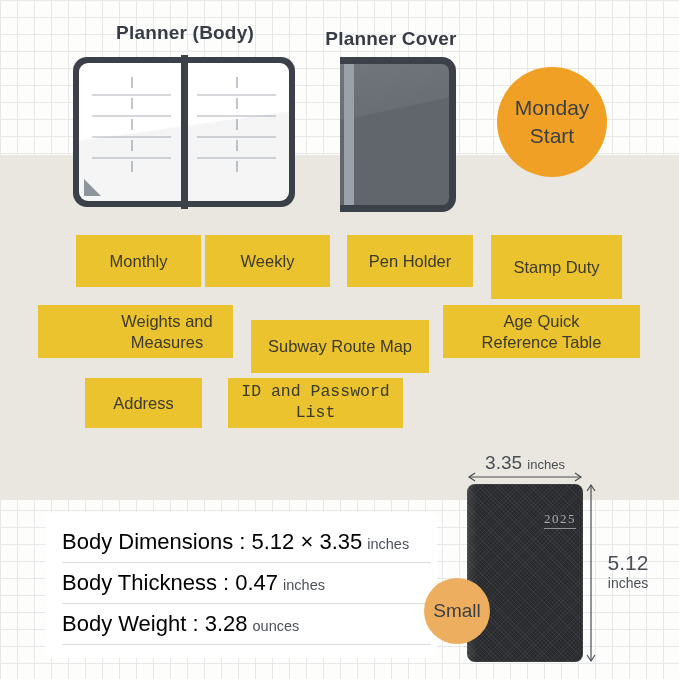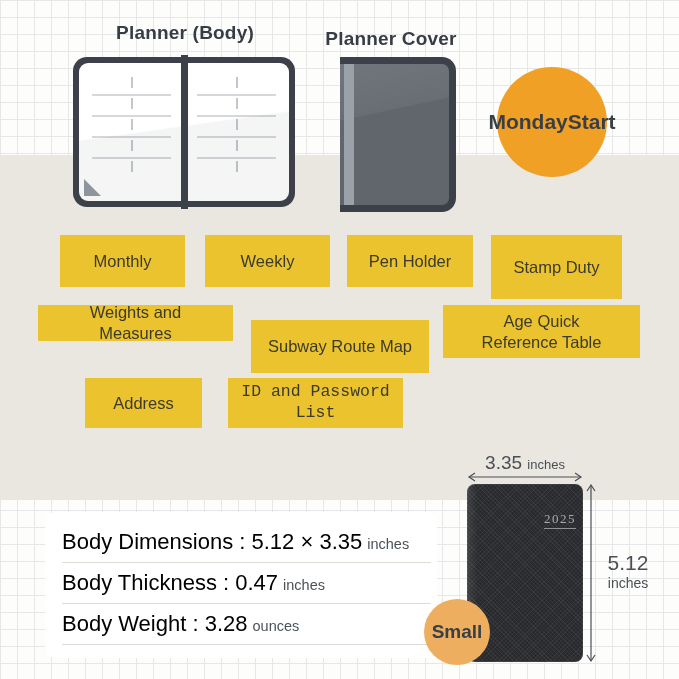--- a/index.html
+++ b/index.html
@@ -72,43 +72,43 @@
     background-image:linear-gradient(168deg,rgba(255,255,255,0.10) 0%,rgba(255,255,255,0.05) 34%,rgba(255,255,255,0) 35%);
   }
   .pc-spine-strip{
     position:absolute;left:4px;top:7px;bottom:7px;width:10px;
     background:#9AA1A9;
   }
 
   
   .circle{
     position:absolute;border-radius:50%;
-    display:flex;flex-direction:row;align-items:center;justify-content:center;
-    color:#3A3F45;text-align:center;font-weight:bold;
+    display:flex;flex-direction:column;align-items:center;justify-content:center;
+    color:#3A3F45;text-align:center;
   }
   .monday{
     left:497px;top:67px;width:110px;height:110px;background:#F0A125;
     font-size:21px;line-height:1.35;
   }
   .small-badge{
-    left:424px;top:599px;width:66px;height:66px;background:#EDAE5F;
+    left:424px;top:578px;width:66px;height:66px;background:#EDAE5F;
     font-size:19px;z-index:5;
   }
 
   
   .feat{
     position:absolute;background:#EAC32F;color:#3D3A2E;
     display:flex;align-items:center;justify-content:center;
     text-align:center;font-size:16.5px;line-height:1.25;
   }
-  .f1{left:60px;top:235px;width:125px;height:52px;}
+  .f1{left:76px;top:235px;width:125px;height:52px;}
   .f2{left:205px;top:235px;width:125px;height:52px;}
   .f3{left:347px;top:235px;width:126px;height:52px;}
   .f4{left:491px;top:235px;width:131px;height:64px;}
-  .f5{left:38px;top:305px;width:195px;height:36px;}
+  .f5{left:38px;top:305px;width:195px;height:53px;justify-content:flex-end;}
   .f5 span{max-width:132px;}
   .f6{left:251px;top:320px;width:178px;height:53px;}
   .f7{left:443px;top:305px;width:197px;height:53px;}
   .f7 span{max-width:140px;}
   .f8{left:85px;top:378px;width:117px;height:50px;}
   .f9{left:228px;top:378px;width:175px;height:50px;}
   .f9 span{max-width:150px;font-family:Liberation Mono, monospace;}
   .f10{left:424px;top:378px;width:171px;height:50px;}
 
   

